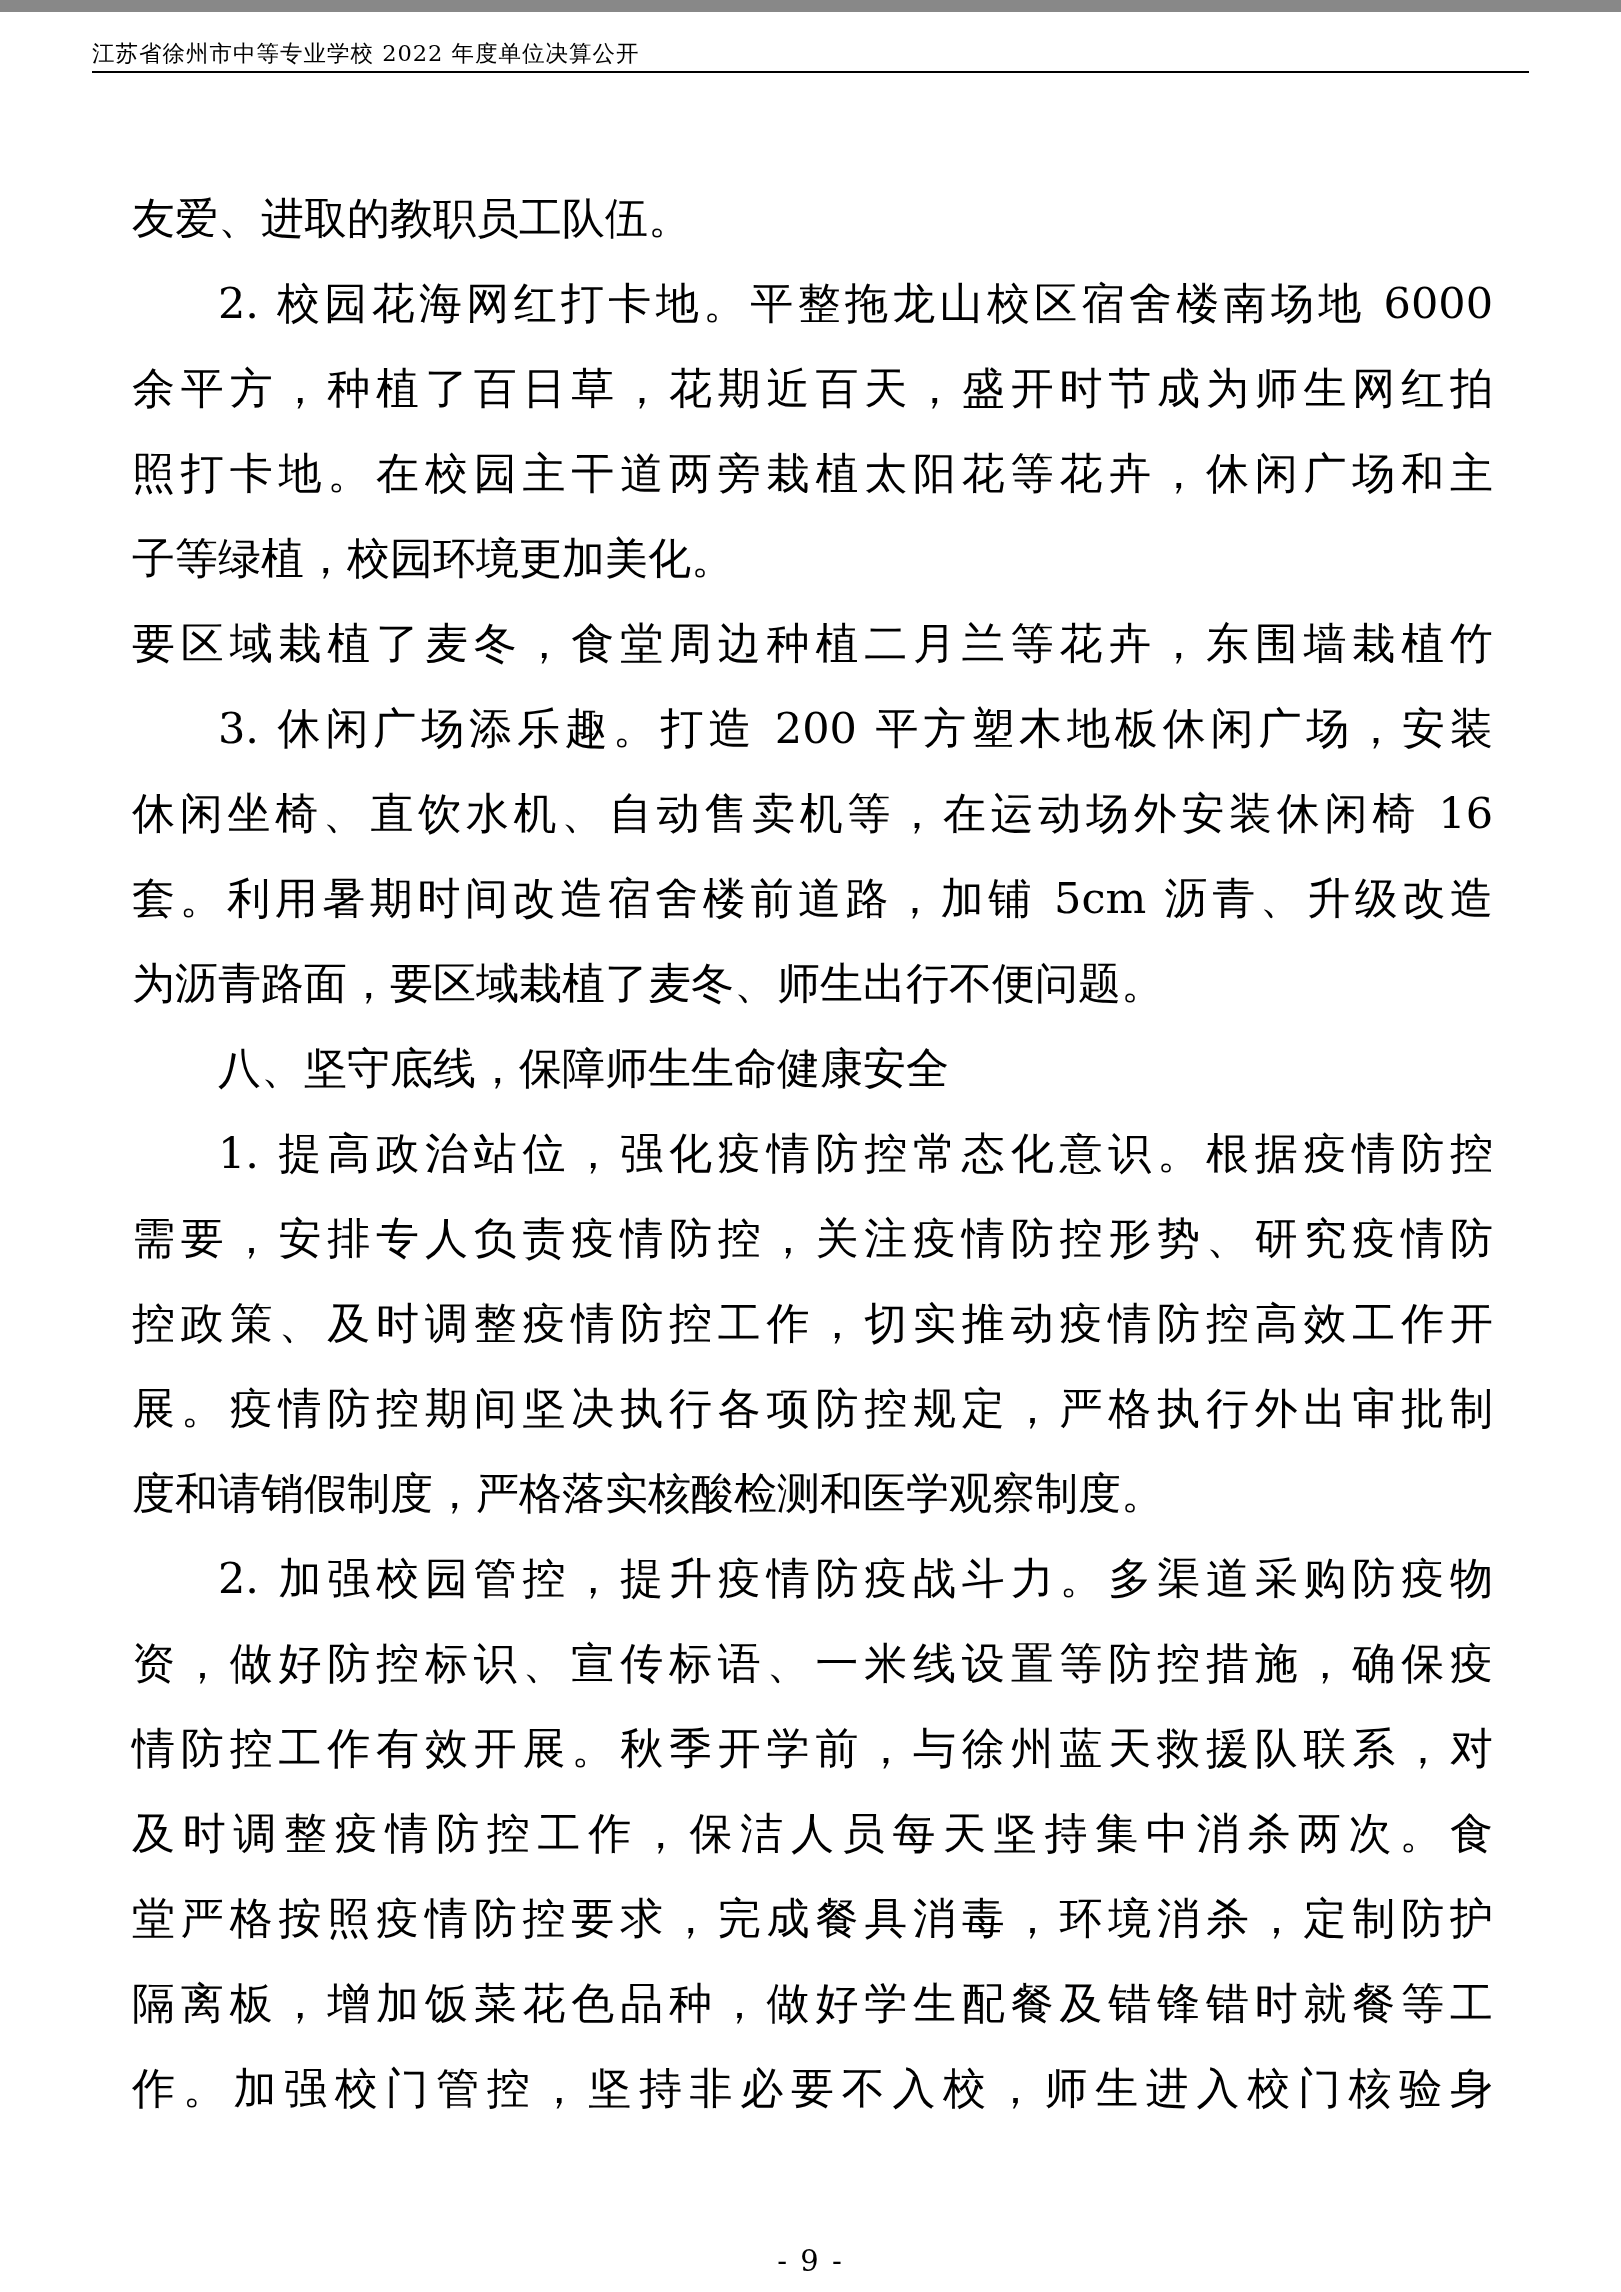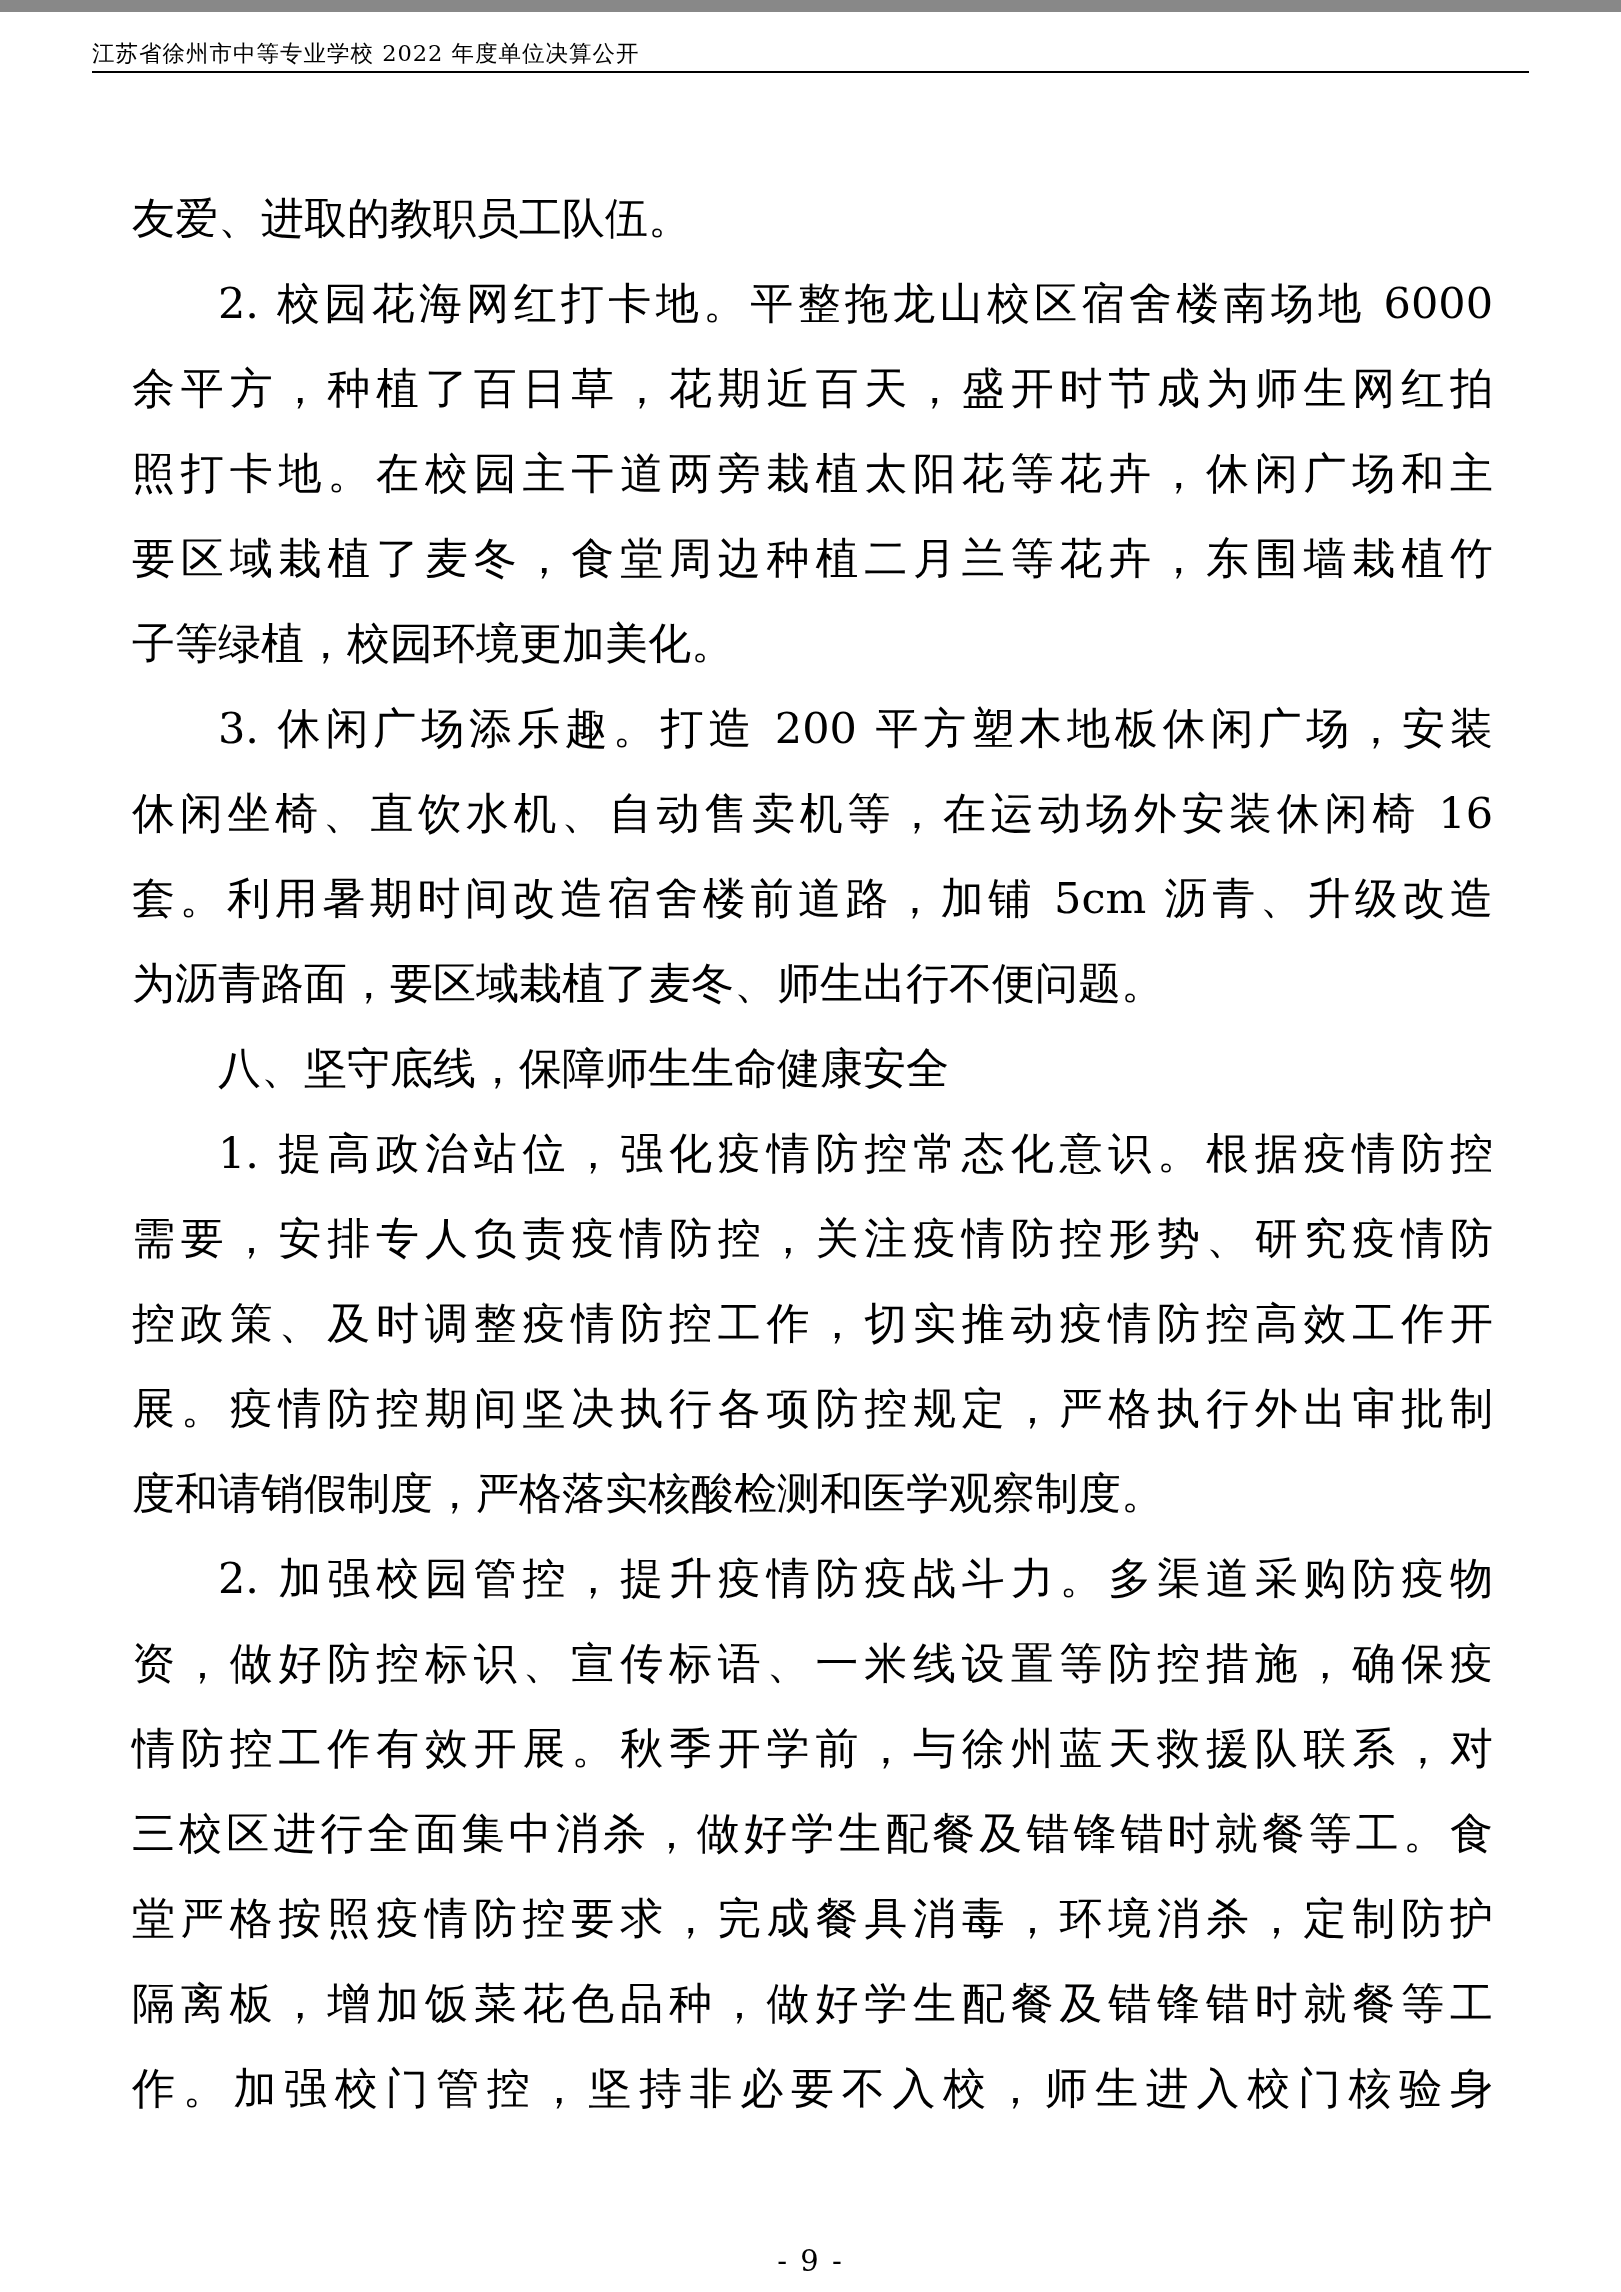--- a/index.html
+++ b/index.html
@@ -64,36 +64,36 @@
     <span class="header-title">江苏省徐州市中等专业学校 2022 年度单位决算公开</span>
     <div class="header-rule"></div>
   </div>
 
   <main class="doc-body" id="body-lines">
 
   <div class="text-line">友爱、进取的教职员工队伍。</div>
       <div class="text-line justify indent">2. 校园花海网红打卡地。平整拖龙山校区宿舍楼南场地 6000</div>
       <div class="text-line justify">余平方，种植了百日草，花期近百天，盛开时节成为师生网红拍</div>
       <div class="text-line justify">照打卡地。在校园主干道两旁栽植太阳花等花卉，休闲广场和主</div>
+      <div class="text-line">子等绿植，校园环境更加美化。</div>
       <div class="text-line justify">要区域栽植了麦冬，食堂周边种植二月兰等花卉，东围墙栽植竹</div>
-      <div class="text-line">子等绿植，校园环境更加美化。</div>
       <div class="text-line justify indent">3. 休闲广场添乐趣。打造 200 平方塑木地板休闲广场，安装</div>
       <div class="text-line justify">休闲坐椅、直饮水机、自动售卖机等，在运动场外安装休闲椅 16</div>
       <div class="text-line justify">套。利用暑期时间改造宿舍楼前道路，加铺 5cm 沥青、升级改造</div>
       <div class="text-line">为沥青路面，要区域栽植了麦冬、师生出行不便问题。</div>
       <div class="text-line indent">八、坚守底线，保障师生生命健康安全</div>
       <div class="text-line justify indent">1. 提高政治站位，强化疫情防控常态化意识。根据疫情防控</div>
       <div class="text-line justify">需要，安排专人负责疫情防控，关注疫情防控形势、研究疫情防</div>
       <div class="text-line justify">控政策、及时调整疫情防控工作，切实推动疫情防控高效工作开</div>
       <div class="text-line justify">展。疫情防控期间坚决执行各项防控规定，严格执行外出审批制</div>
       <div class="text-line">度和请销假制度，严格落实核酸检测和医学观察制度。</div>
       <div class="text-line justify indent">2. 加强校园管控，提升疫情防疫战斗力。多渠道采购防疫物</div>
       <div class="text-line justify">资，做好防控标识、宣传标语、一米线设置等防控措施，确保疫</div>
       <div class="text-line justify">情防控工作有效开展。秋季开学前，与徐州蓝天救援队联系，对</div>
-      <div class="text-line justify">三校区进行全面集中消杀，做好学生配餐及错锋错时就餐等工。食</div>
+      <div class="text-line justify">及时调整疫情防控工作，保洁人员每天坚持集中消杀两次。食</div>
       <div class="text-line justify">堂严格按照疫情防控要求，完成餐具消毒，环境消杀，定制防护</div>
       <div class="text-line justify">隔离板，增加饭菜花色品种，做好学生配餐及错锋错时就餐等工</div>
       <div class="text-line justify">作。加强校门管控，坚持非必要不入校，师生进入校门核验身</div>
     </main>
 
   <div class="doc-footer">
     <span>- 9 -</span>
   </div>
 
 </div>

